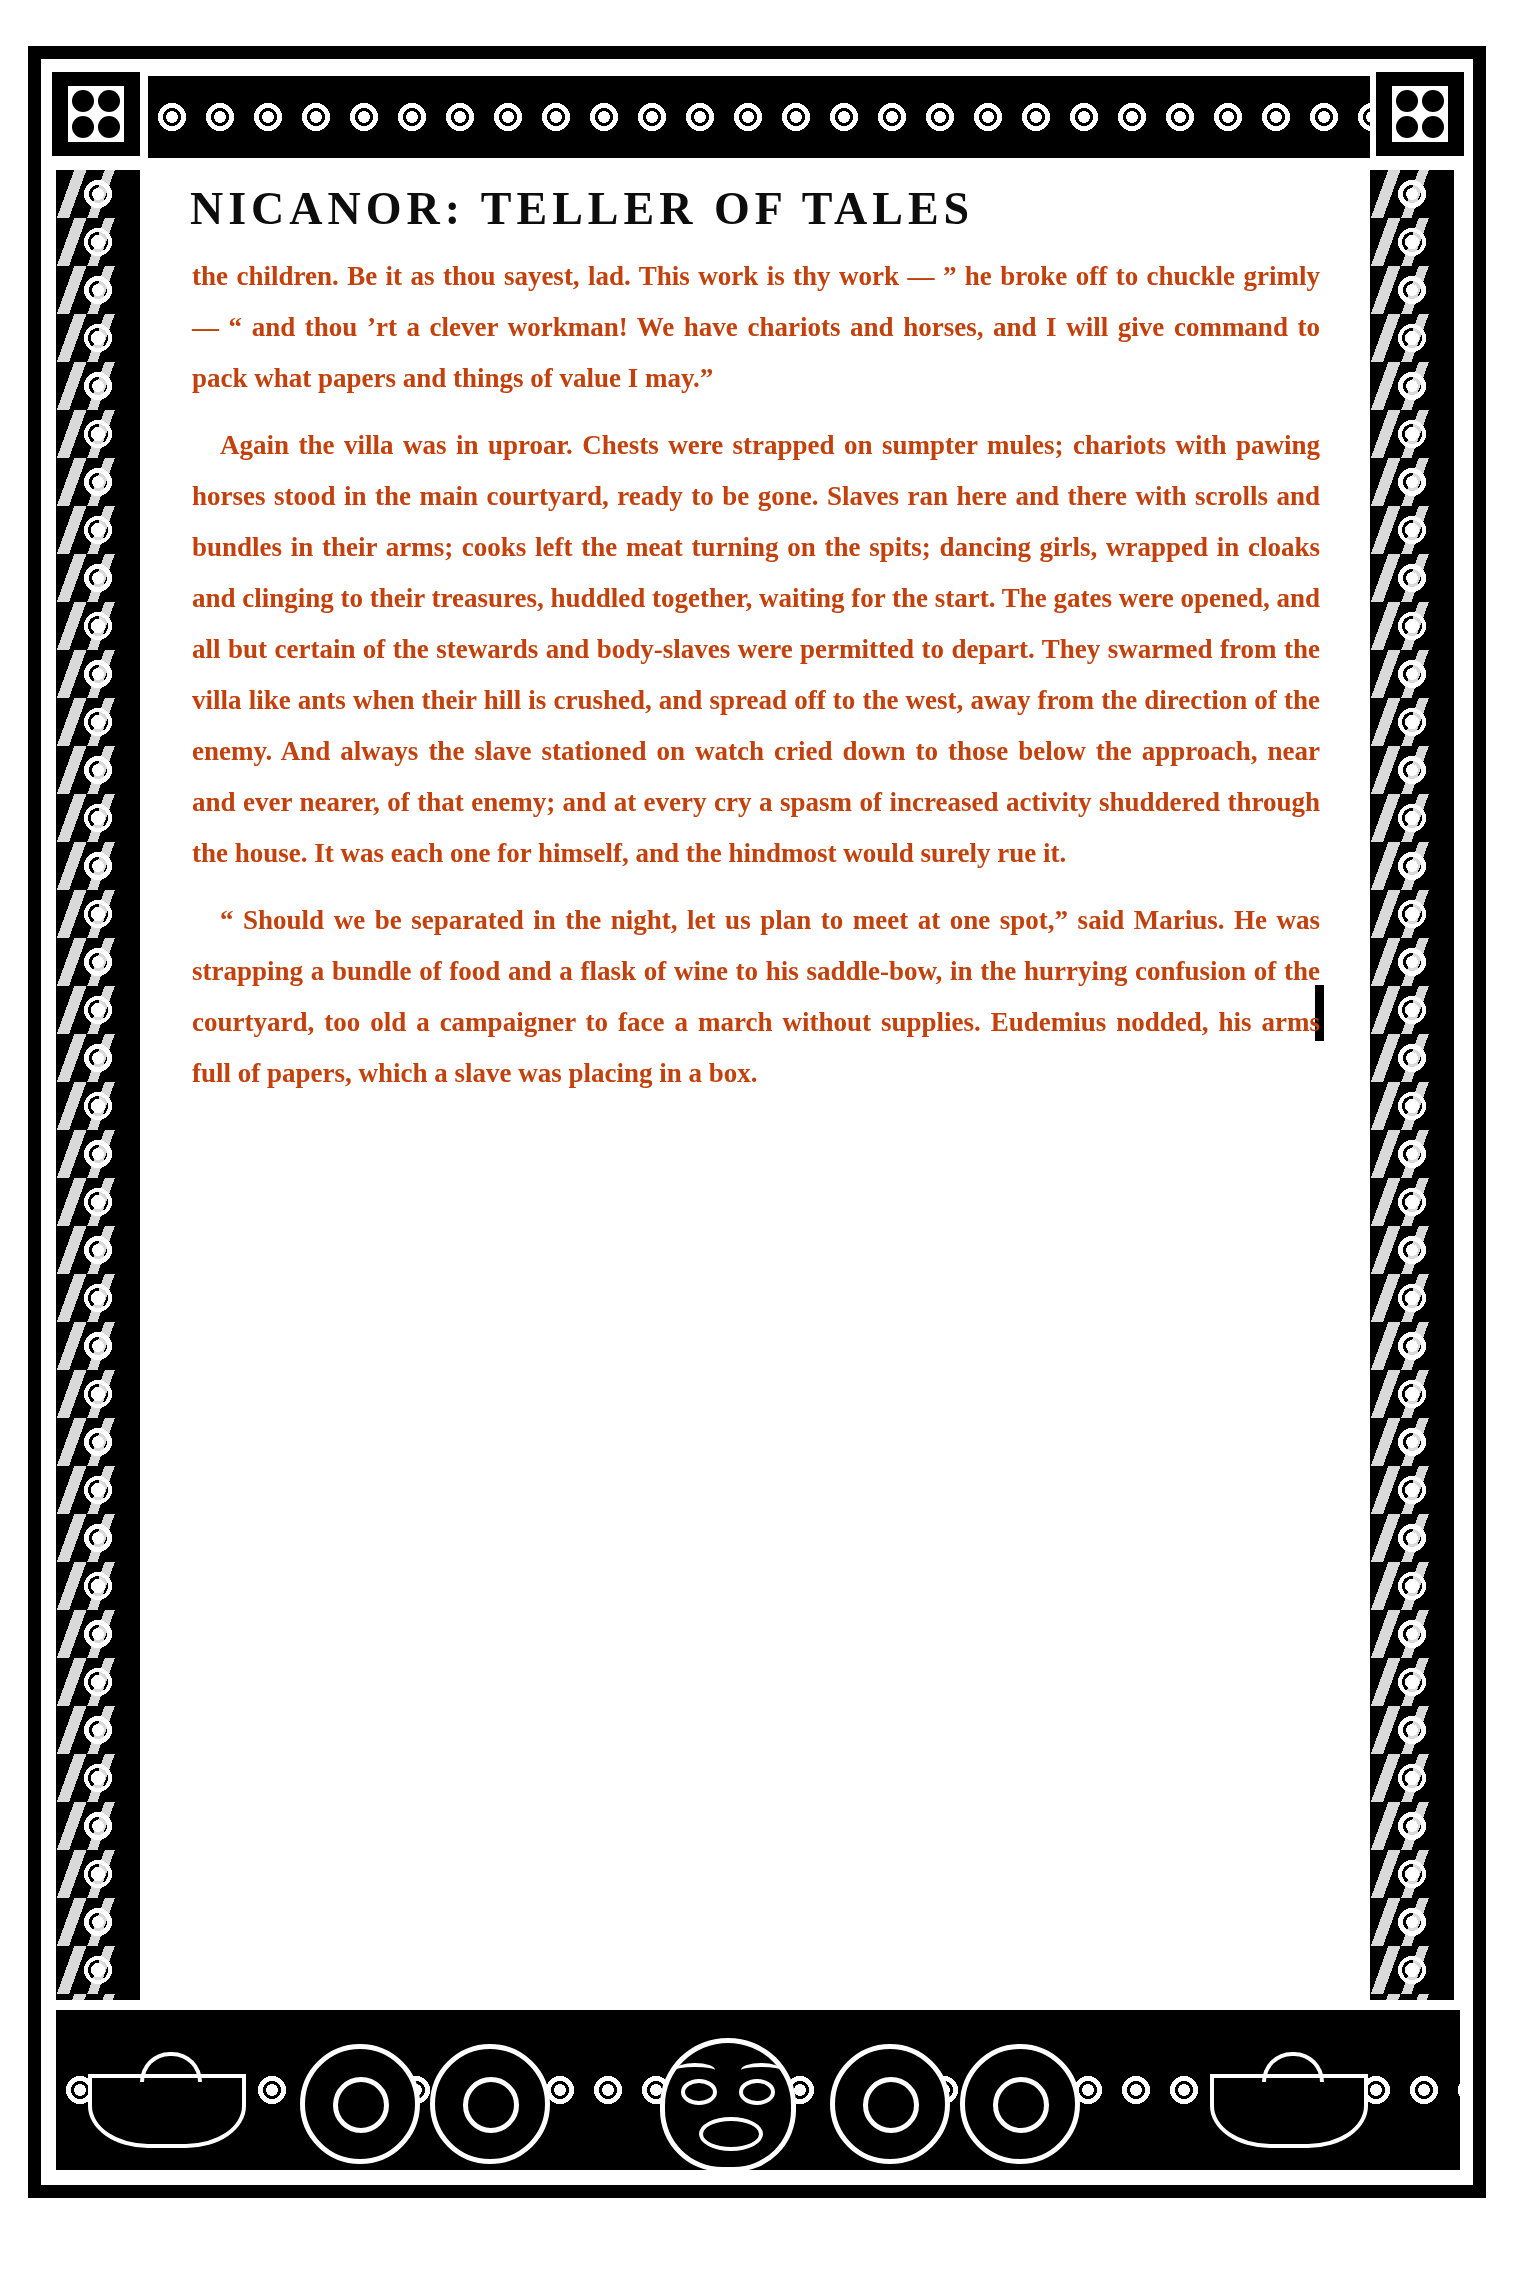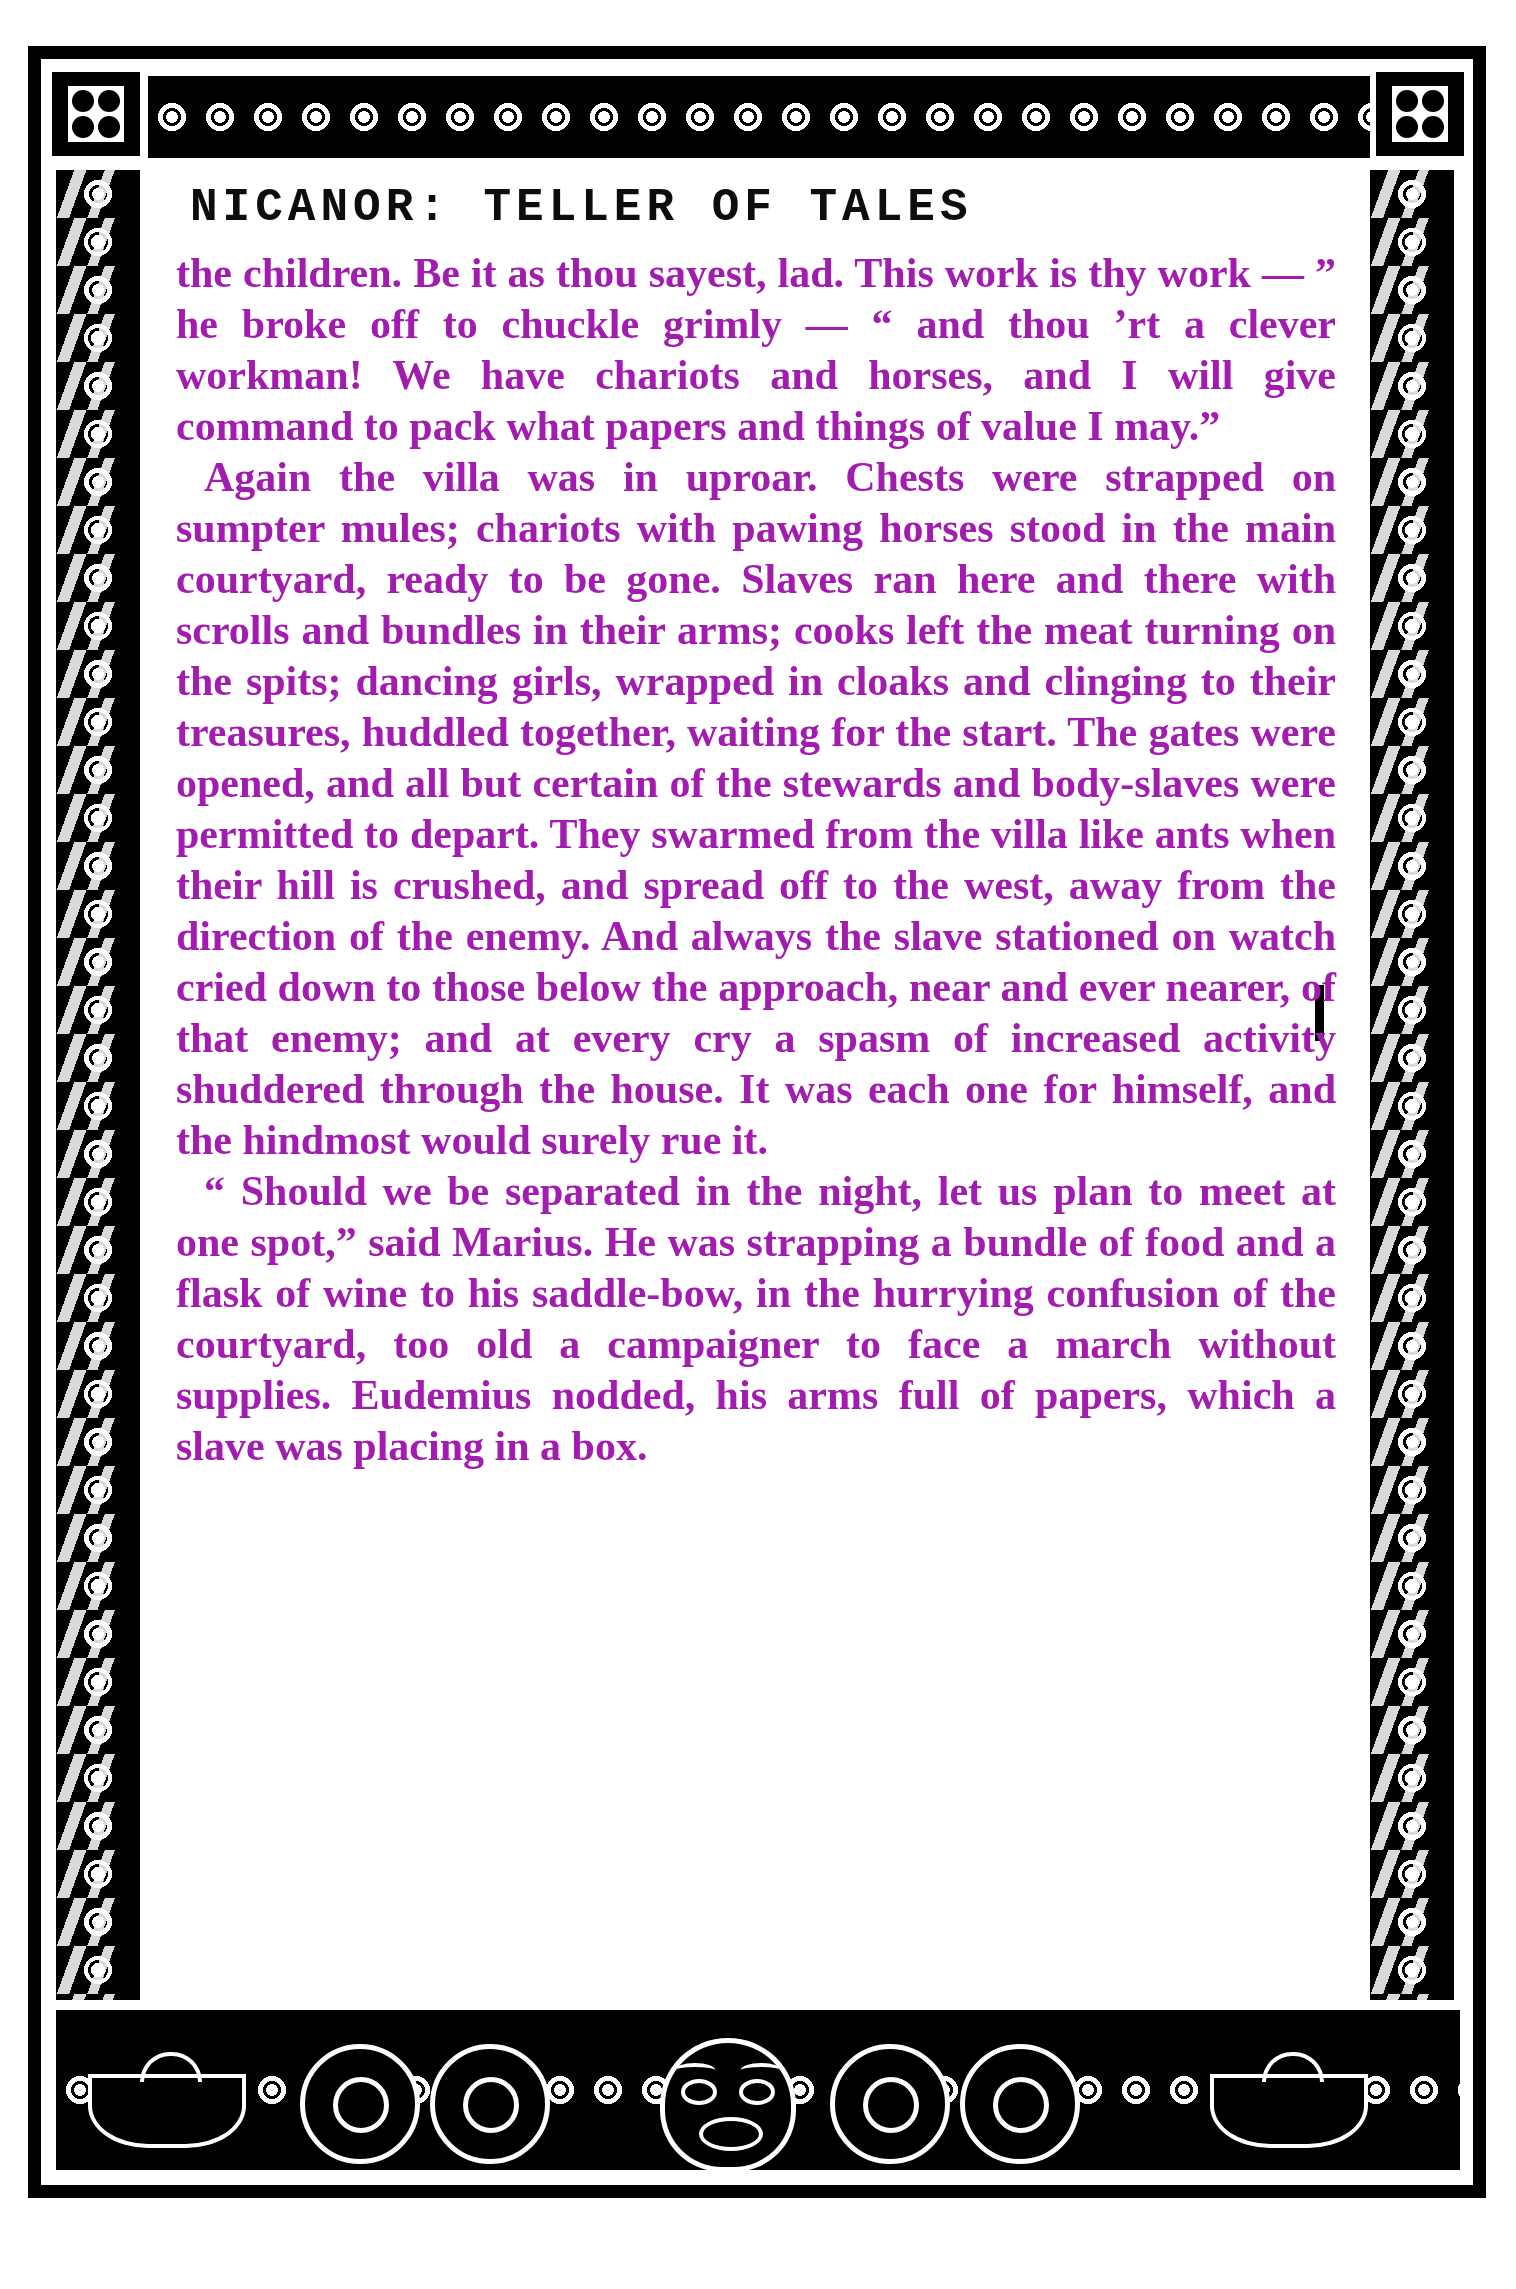--- a/index.html
+++ b/index.html
@@ -221,35 +221,35 @@
   
   .content {
     position: absolute;
     left: 176px;
     top: 182px;
     width: 1160px;
     height: 1810px;
   }
 
   .chapter-title {
-    font-family: Liberation Mono, monospace;
+    font-family: Liberation Serif, serif;
     font-size: 46px;
     font-weight: 700;
     letter-spacing: 5px;
     color: #0d0d0d;
     margin: 0 0 14px 14px;
     white-space: nowrap;
   }
 
   .para {
     font-family: "Liberation Serif", serif;
-    font-size: 42px;
+    font-size: 27px;
     line-height: 51px;
-    color: #a21caf;
-    margin: 0;
+    color: #c2410c;
+    margin: 16px;
     text-align: justify;
     text-justify: inter-word;
     font-weight: 600;
     -webkit-font-smoothing: none;
   }
   .para + .para {
     text-indent: 28px;
   }
   .para.first {
     text-indent: 0;

